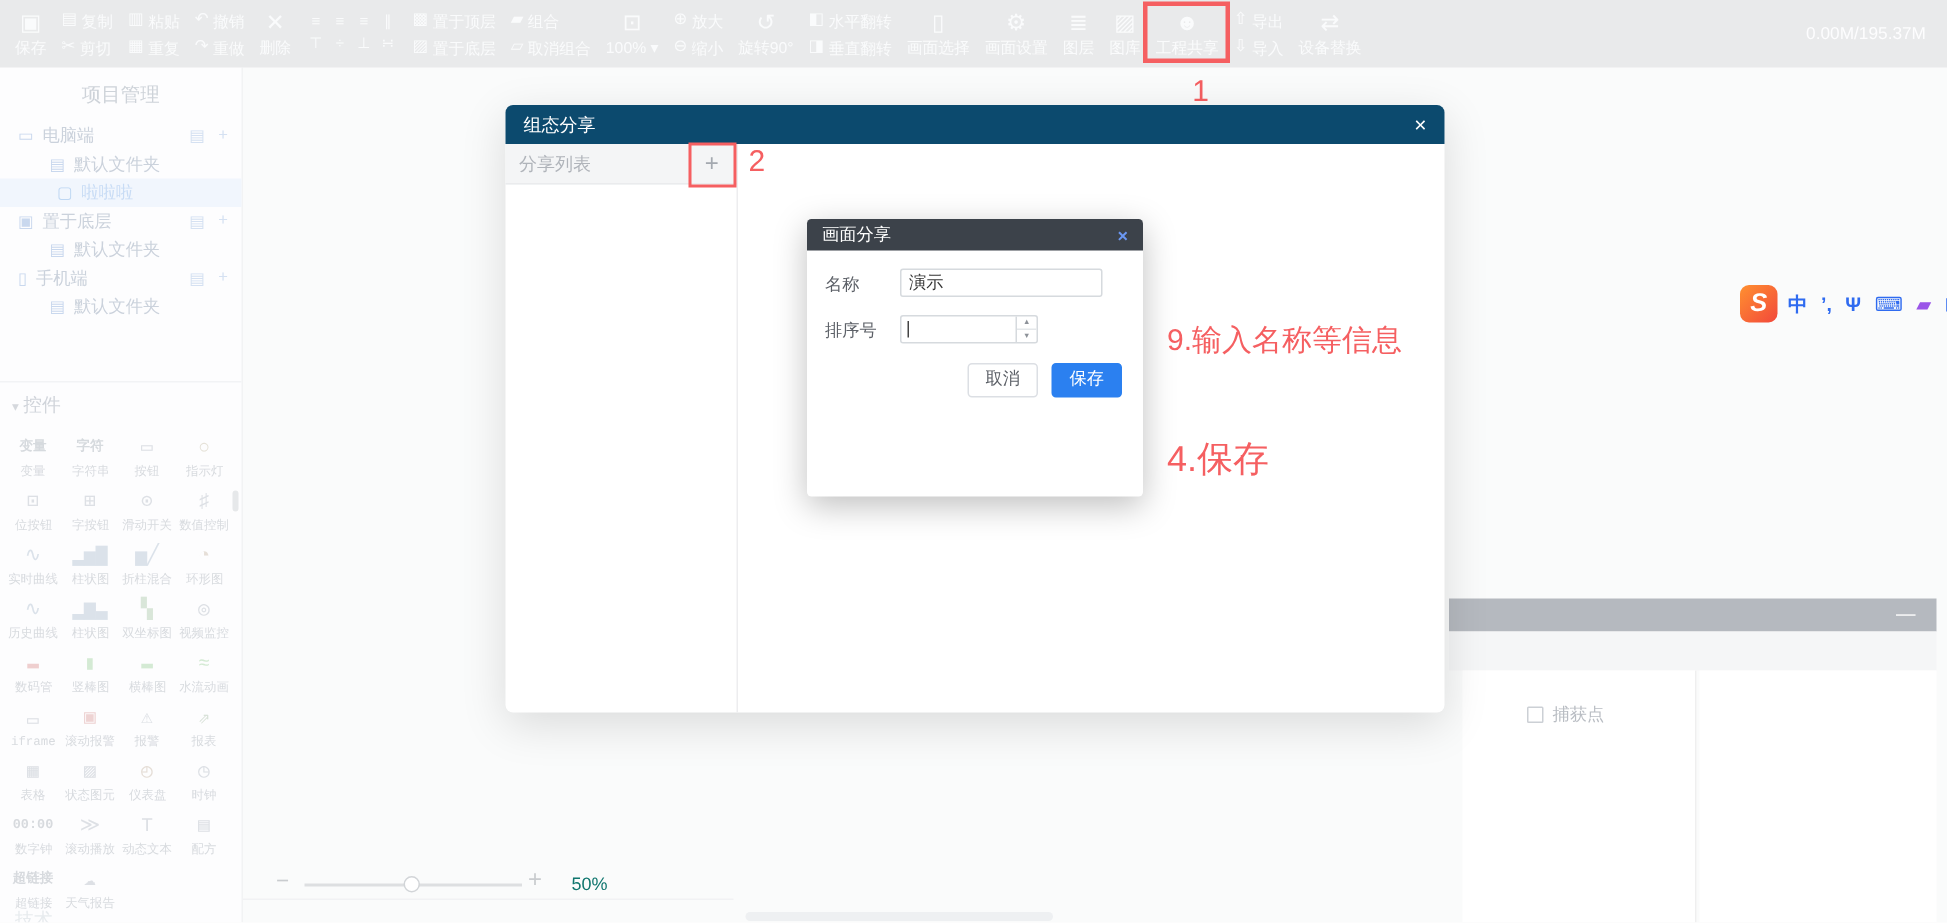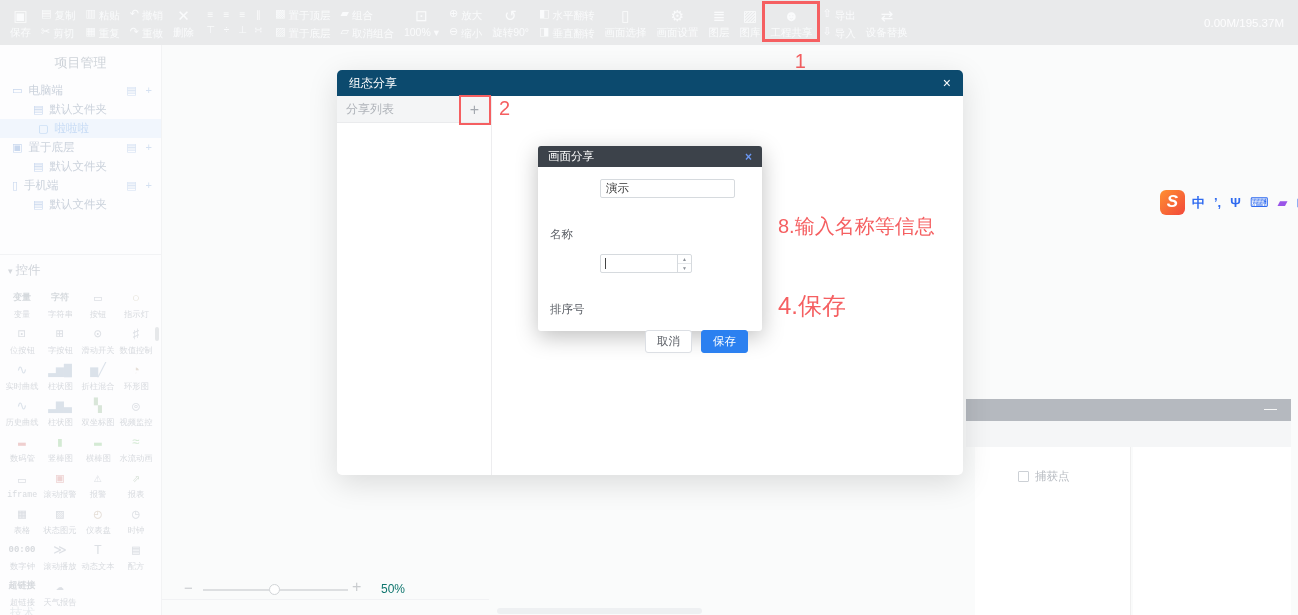--- a/index.html
+++ b/index.html
@@ -83,21 +83,21 @@
   .add-frame{position:absolute;left:-5px;top:-4px;right:-6px;bottom:-5px;border:2.5px solid var(--red);}
   .step2{position:absolute;left:calc(100% + 14px);top:-1px;}
 
   
   .dlg2{position:absolute;left:538px;top:146px;width:224px;height:185px;background:#fff;
     border-radius:3px;box-shadow:0 6px 22px rgba(0,0,0,.25);z-index:30;}
   .dlg2-title{height:21px;background:#3c424a;border-radius:3px 3px 0 0;display:flex;
     align-items:center;padding:0 10px;color:#fff;font-size:11.5px;}
   .dlg2-close{margin-left:auto;color:#6b97f2;font-size:12px;font-weight:bold;line-height:1;}
   .fld{display:flex;align-items:flex-start;margin:12px 0 0 12px;}
-  .fld-lb{width:50px;font-size:11.5px;color:#5c6067;padding-top:3px;margin-top:45px;}
+  .fld-lb{width:50px;font-size:11.5px;color:#5c6067;padding-top:3px;}
   .inp{width:135px;height:19px;border:1px solid #d6dade;border-radius:2px;font-size:11.5px;
     padding:0 5px;background:#fff;color:#333;font-family:inherit;outline:none;}
   .sort-wrap{position:relative;width:92px;height:19px;}
   .inp-sort{width:92px;height:19px;border:1px solid #d6dade;border-radius:2px;background:#fff;}
   .caret-line{position:absolute;left:5px;top:4px;width:1px;height:11px;background:#444;}
   .spin{position:absolute;right:1px;top:1px;width:14px;height:17px;border-left:1px solid #d6dade;
     display:flex;flex-direction:column;}
   .spin span{flex:1;display:flex;align-items:center;justify-content:center;font-size:5px;color:#8d9299;}
   .spin span:first-child{border-bottom:1px solid #e4e7ea;}
   .txtarea{position:relative;width:135px;height:50px;border:1px solid #d6dade;border-radius:2px;background:#fff;}
@@ -508,21 +508,21 @@
             <span>▼</span>
           </span>
       </span>
     </div>
     <div class="btns">
       <span class="btn btn-cancel">取消</span>
       <span class="btn btn-save">保存</span>
     </div>
   </div>
 
-  <div class="step3">8.输入名称等信息</div>
+  <div class="step3">9.输入名称等信息</div>
   <div class="step4">4.保存</div>
 
   <div class="ime">
     <span class="ime-logo">S</span>
     <span id="ime-items" style="display:flex;align-items:center;gap:9px;">
         <span class="ime-it" style="color: rgb(47, 107, 240);">中</span>
         <span class="ime-it" style="color: rgb(47, 107, 240);">’,</span>
         <span class="ime-it" style="color: rgb(47, 107, 240);">Ψ</span>
         <span class="ime-it" style="color: rgb(47, 107, 240);">⌨</span>
         <span class="ime-it" style="color: rgb(154, 85, 232);">▰</span>

